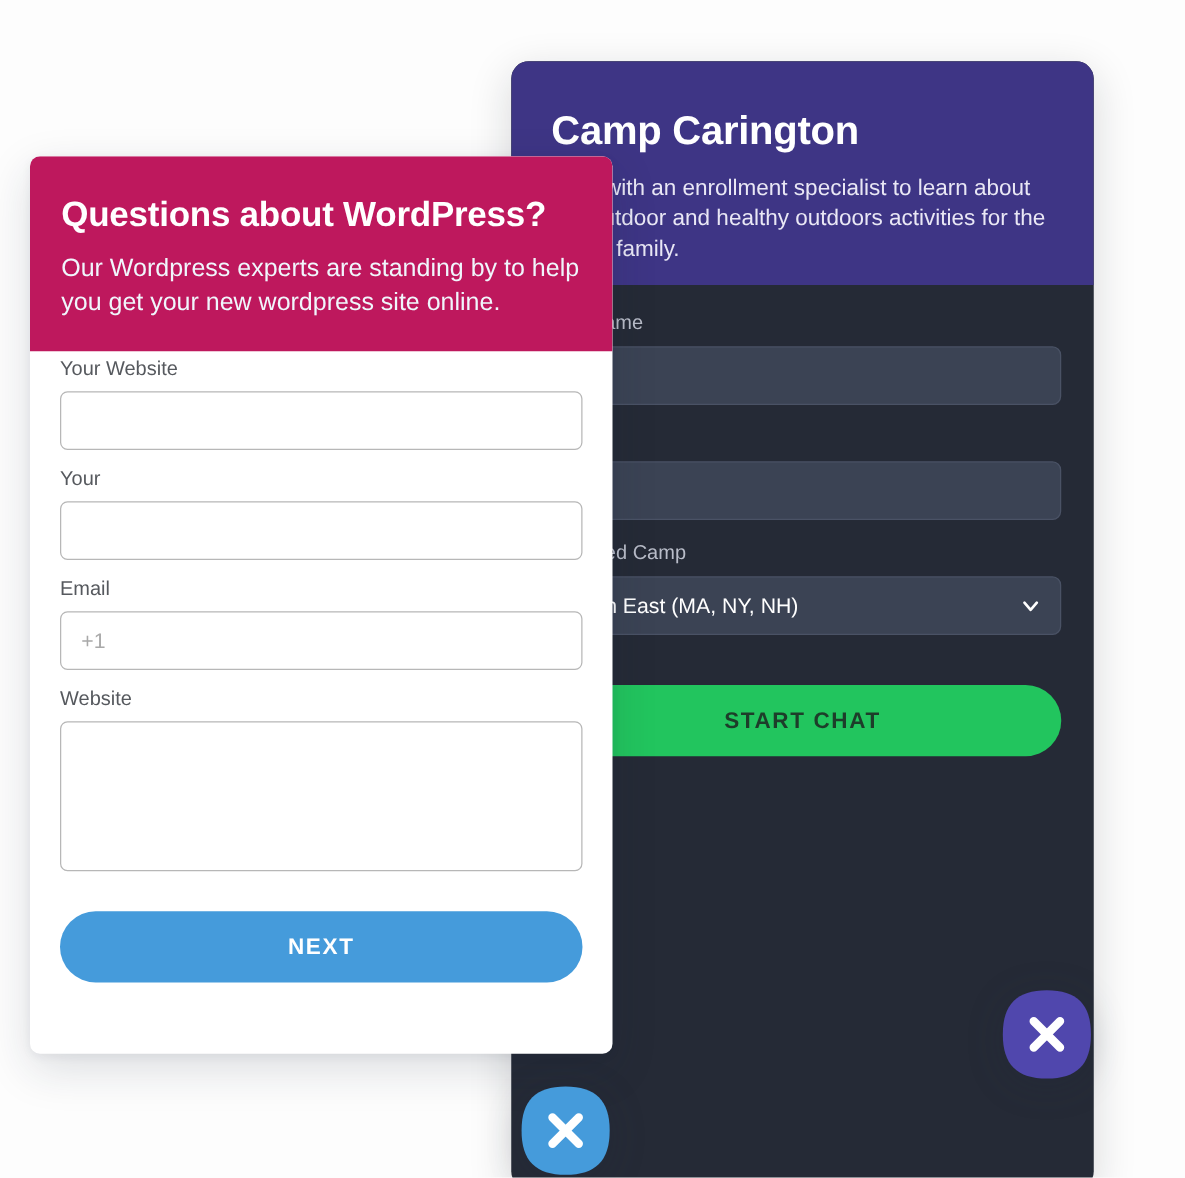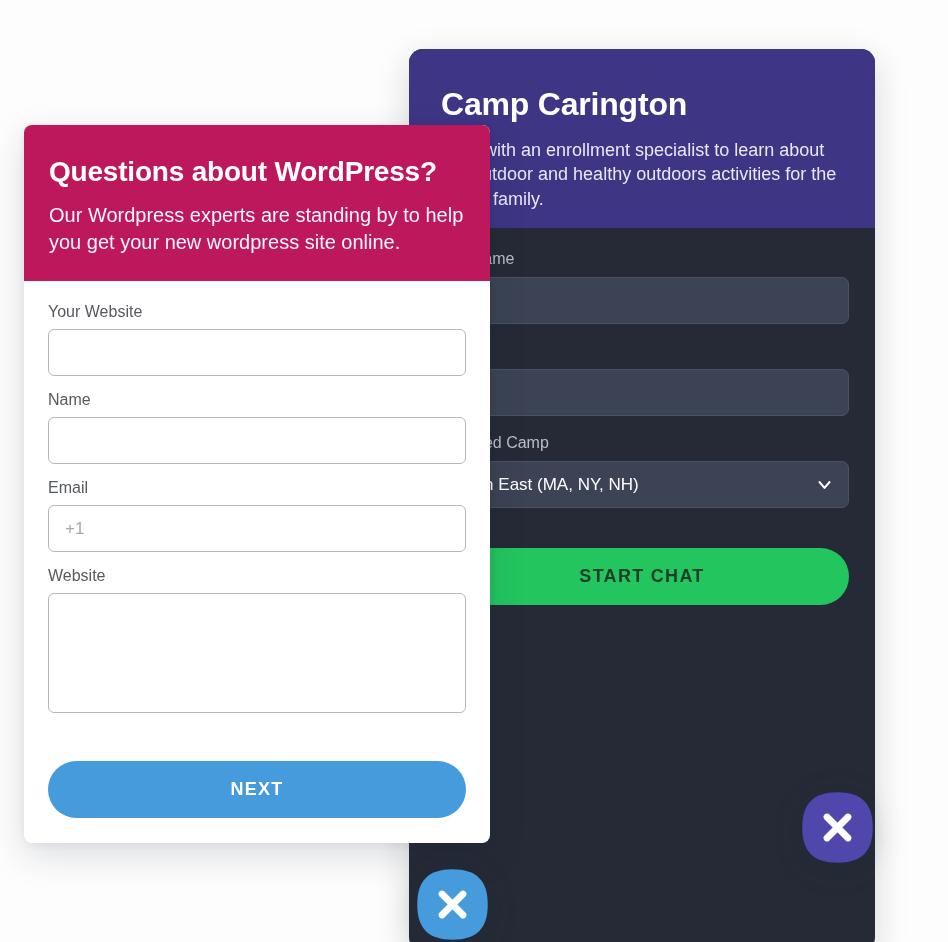--- a/index.html
+++ b/index.html
@@ -150,21 +150,21 @@
     margin: 0 0 14px 0;
     line-height: 1.1;
   }
   .light-subtitle {
     color: #f0f6fc;
     font-size: 20px;
     line-height: 1.38;
     margin: 0;
   }
   .light-body {
-    padding: 22px 24px 0 24px;
+    padding: 6px 24px 0 24px;
   }
   .light-field { margin-bottom: 15px; }
   .light-label {
     color: #56595e;
     font-size: 16px;
     margin-bottom: 8px;
     display: block;
   }
   .light-input {
     width: 100%;
@@ -188,21 +188,21 @@
     background: #ffffff;
     border: 1px solid #b7b7b7;
     color: #333;
     font-size: 17px;
     font-family: "Liberation Sans", sans-serif;
     padding: 10px 16px;
     outline: none;
     resize: none;
   }
   .btn-next {
-    margin-top: 44px;
+    margin-top: 27px;
     width: 100%;
     height: 57px;
     border: none;
     border-radius: 29px;
     background: #459bdb;
     color: #ffffff;
     font-size: 18px;
     font-weight: bold;
     letter-spacing: 1.3px;
     font-family: "Liberation Sans", sans-serif;
@@ -276,21 +276,21 @@
     </div>
 
     <div class="light-body">
 
       <div class="light-field">
         <label class="light-label">Your Website</label>
         <input class="light-input" type="text" placeholder="" style="">
       </div>
 
       <div class="light-field">
-        <label class="light-label">Name</label>
+        <label class="light-label">Your</label>
         <input class="light-input" type="text" placeholder="" style="">
       </div>
 
       <div class="light-field">
         <label class="light-label">Email</label>
         <input class="light-input" type="text" placeholder="+1" style="">
       </div>
 
       <div class="light-field">
         <label class="light-label">Website</label>

